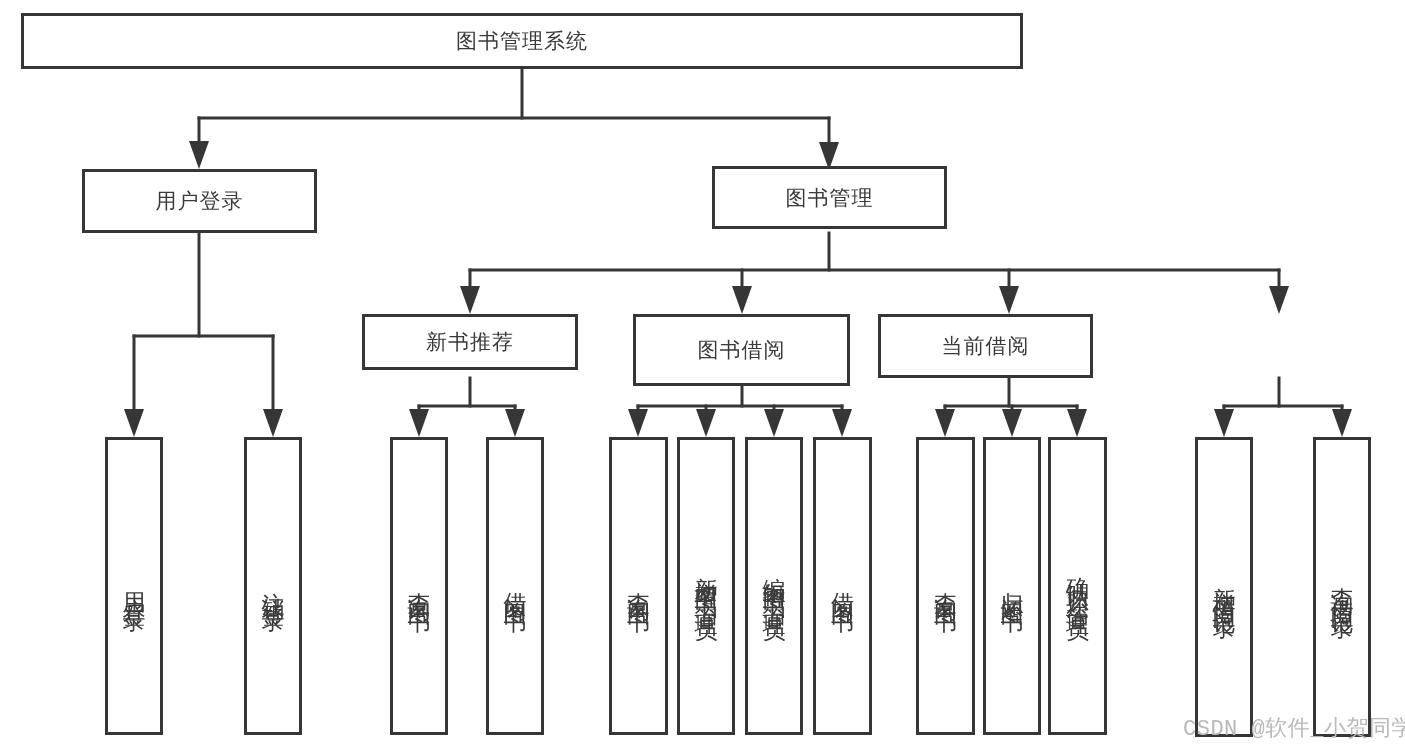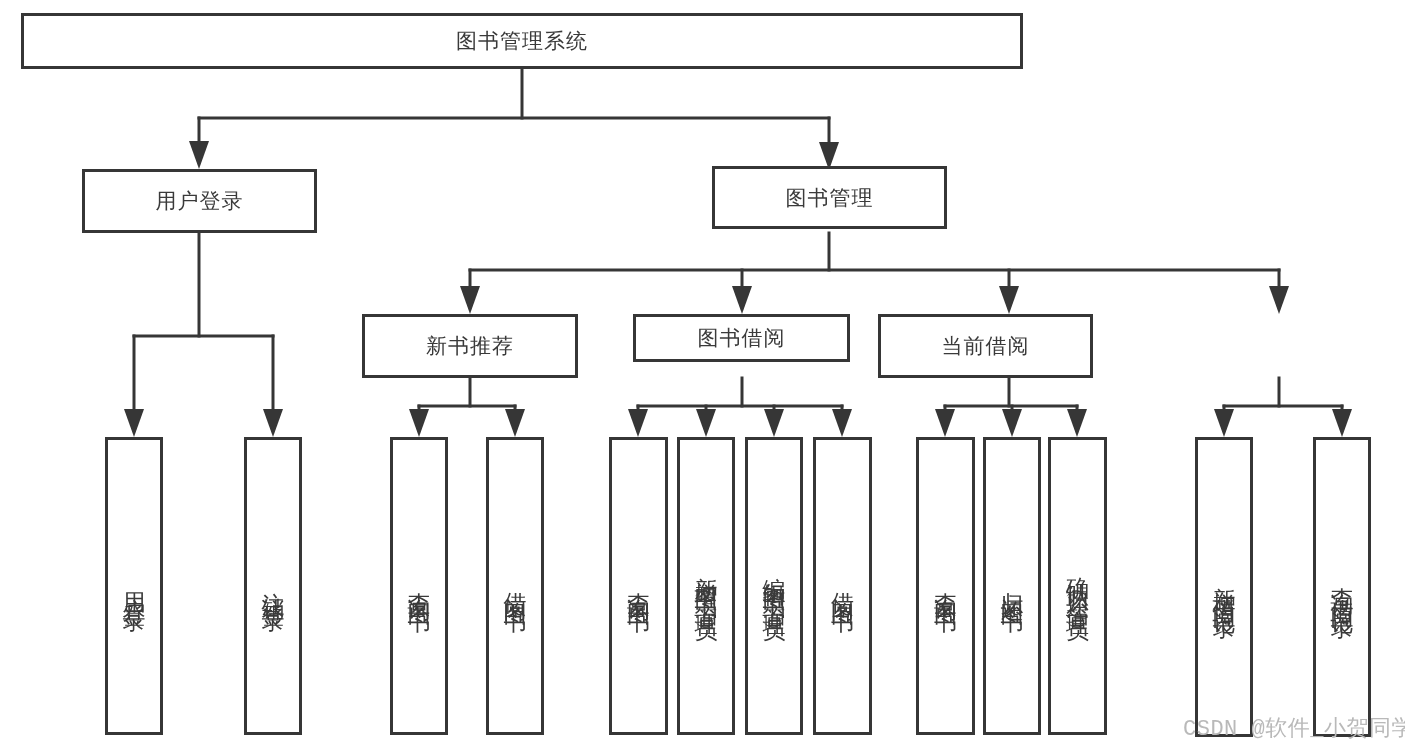--- a/index.html
+++ b/index.html
@@ -110,24 +110,24 @@
     <span class="hlabel">图书管理系统</span>
   </div>
 
   <div class="box" style="left:82px;top:169px;width:235px;height:64px">
     <span class="hlabel">用户登录</span>
   </div>
   <div class="box" style="left:712px;top:166px;width:235px;height:63px">
     <span class="hlabel">图书管理</span>
   </div>
 
-  <div class="box" style="left:362px;top:314px;width:216px;height:64px">
+  <div class="box" style="left:362px;top:314px;width:216px;height:56px">
     <span class="hlabel">新书推荐</span>
   </div>
-  <div class="box" style="left:633px;top:314px;width:217px;height:48px">
+  <div class="box" style="left:633px;top:314px;width:217px;height:72px">
     <span class="hlabel">图书借阅</span>
   </div>
   <div class="box" style="left:878px;top:314px;width:215px;height:64px">
     <span class="hlabel">当前借阅</span>
   </div>
 
   <div class="box leaf" style="left:105px;top:437px;width:58px;height:298px">
     <span class="vlabel">用户登录</span>
   </div>
   <div class="box leaf" style="left:244px;top:437px;width:58px;height:298px">

